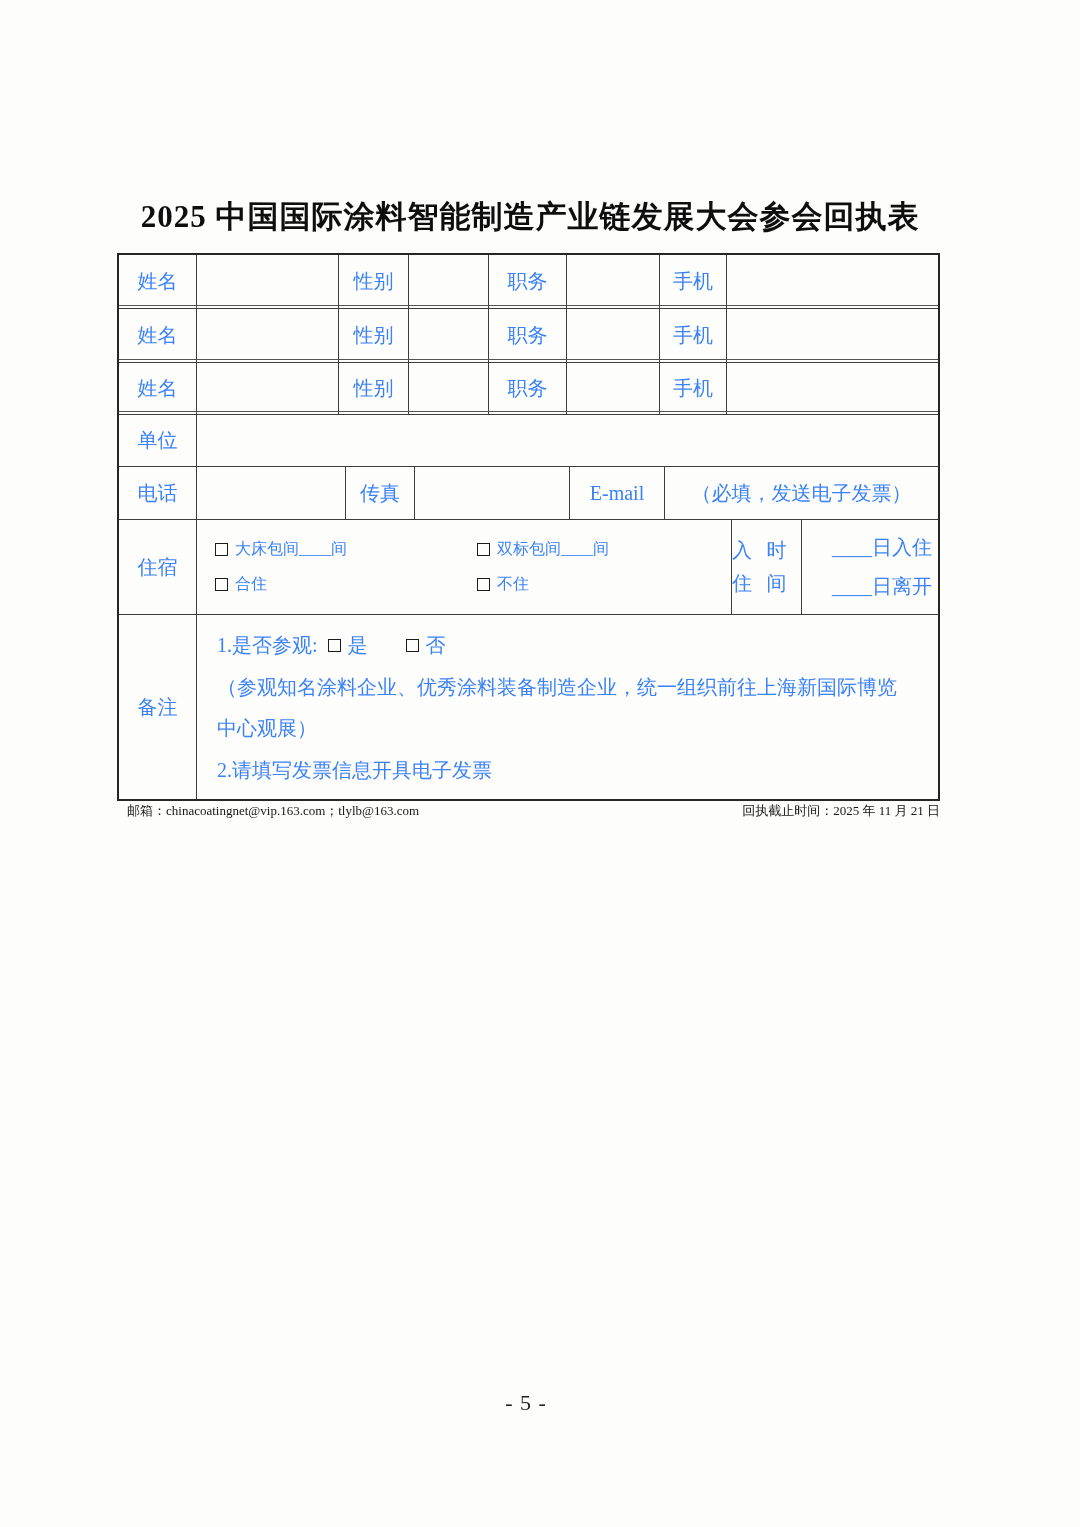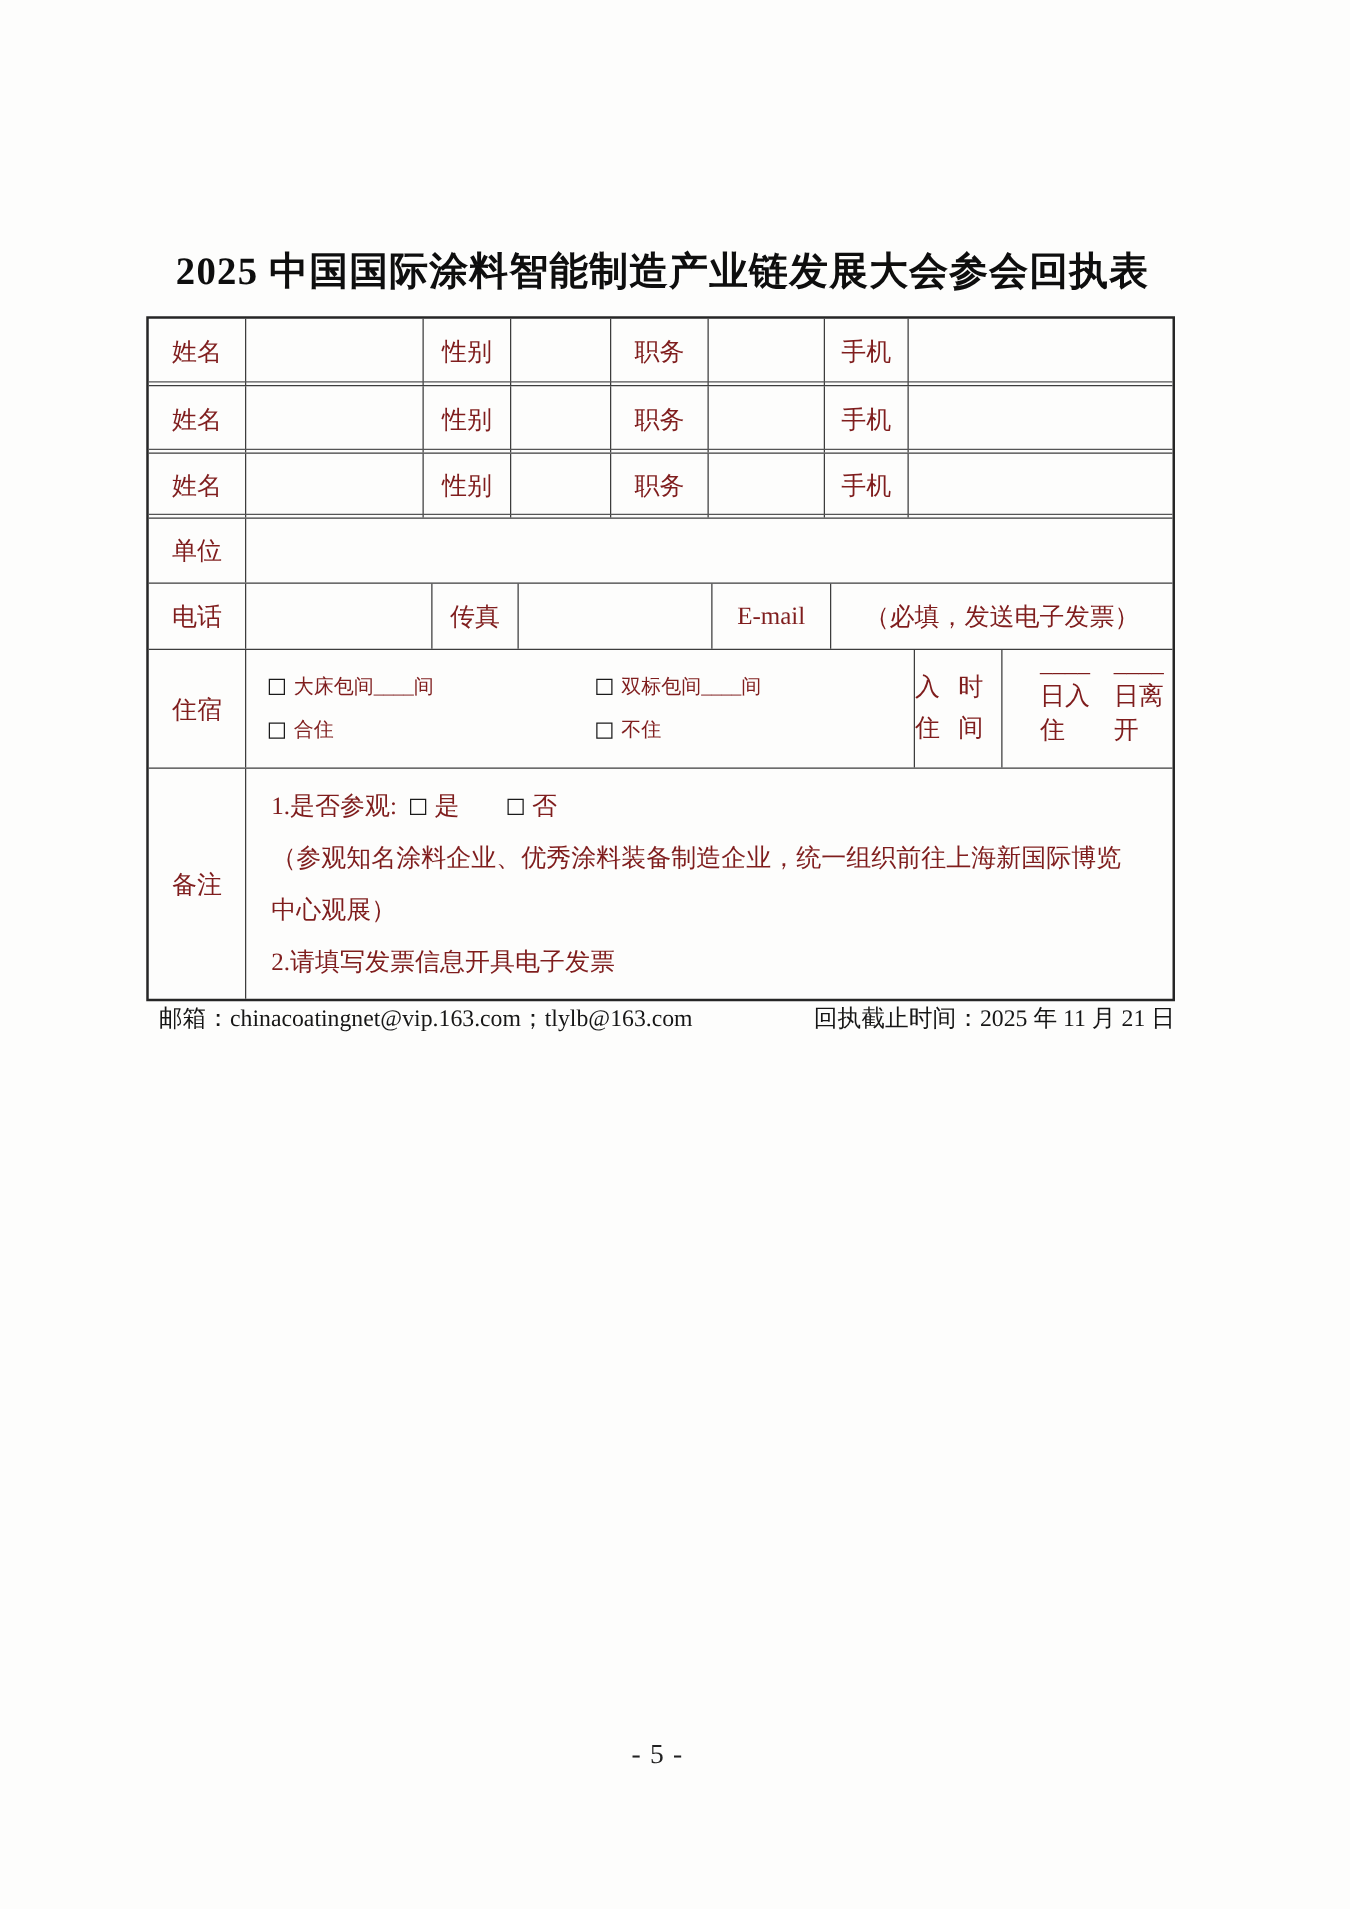--- a/index.html
+++ b/index.html
@@ -27,54 +27,54 @@
   .row { display:flex; border-bottom:1px solid #3d3d3d; position:relative; }
   .row:last-child { border-bottom:none; }
   
   .row.dbl::after {
     content:""; position:absolute; left:0; right:0; bottom:2px;
     height:1px; background:#555;
   }
   .c {
     border-right:1px solid #3d3d3d;
     display:flex; align-items:center; justify-content:center;
-    font-size:20px; flex:0 0 auto; color:#7f1d1d;
+    font-size:20px; flex:0 0 auto; color:#3b82f6;
   }
   .c.last { border-right:none; flex:1 1 auto; }
   .h53{height:53px} .h51{height:51px} .h52{height:52px} .h94{height:94px} .h184{height:184px}
   .w78{width:78px} .w142{width:142px} .w70{width:70px} .w80{width:80px}
   .w93{width:93px} .w67{width:67px} .w149{width:149px} .w69{width:69px}
   .w155{width:155px} .w95{width:95px} .w535{width:535px}
   .cb {
     display:inline-block; width:13px; height:13px;
     border:1.5px solid #1b1b1b; background:transparent;
     margin-right:7px; flex:0 0 auto; vertical-align:-1px;
   }
   .lodge-opts {
     justify-content:flex-start; align-items:center;
     display:grid; grid-template-columns:262px auto;
     row-gap:14px; padding-left:18px; align-content:center;
   }
   .opt { display:flex; align-items:center; font-size:16px; }
   .two-line { flex-direction:row; line-height:1.65; }
   .times {
-    align-items:flex-start;
+    flex-direction:column; align-items:flex-start;
     justify-content:center; padding-left:30px; gap:12px;
   }
   .remarks {
     display:block; text-align:left;
     padding:10px 24px 0 20px; font-size:20px; line-height:2.08;
   }
   .rm-line { display:flex; align-items:center; }
   .rm-line .cb.first { margin-left:10px; }
   .rm-line .cb.second { margin-left:38px; }
   .footer {
     position:absolute; top:802px; left:127px; width:813px;
     display:flex; justify-content:space-between; align-items:baseline;
-    font-size:19px; color:#161616;
+    font-size:13px; color:#161616;
   }
   .pagenum {
     position:absolute; top:1390px; left:0; width:1052px;
     text-align:center; font-size:22px; color:#222; letter-spacing:1px;
   }
 </style>
 </head>
 <body>
 
 <div class="page">

